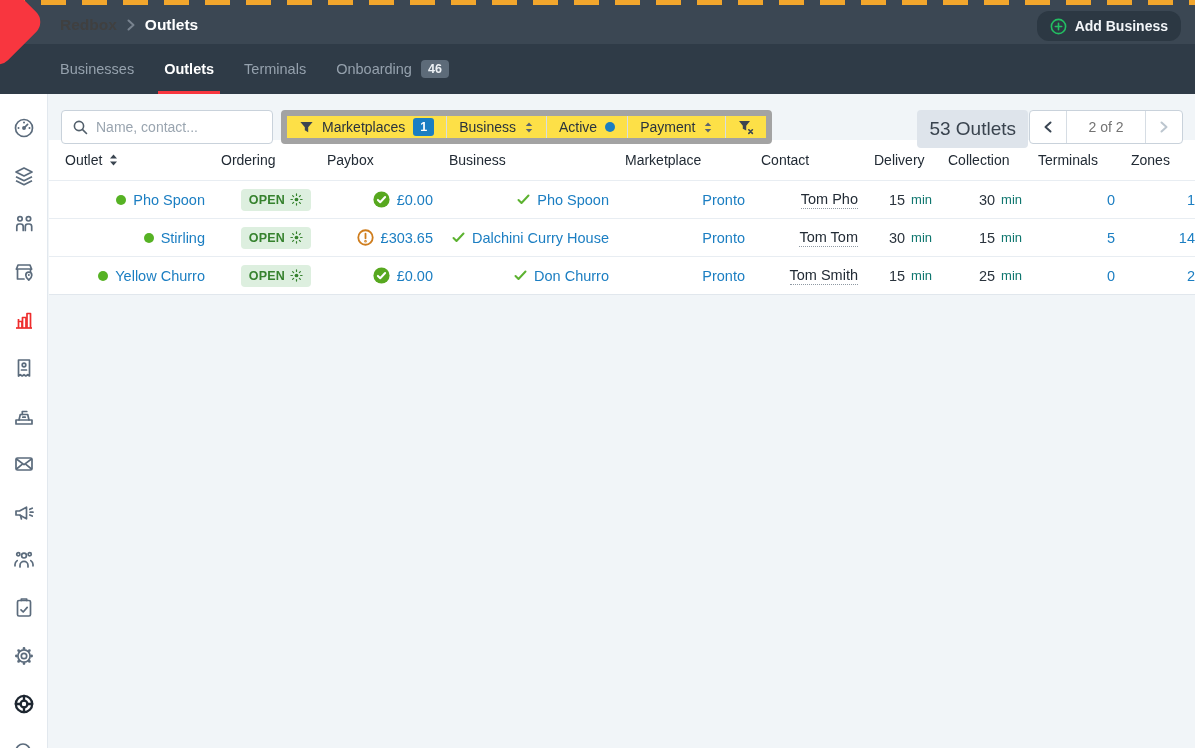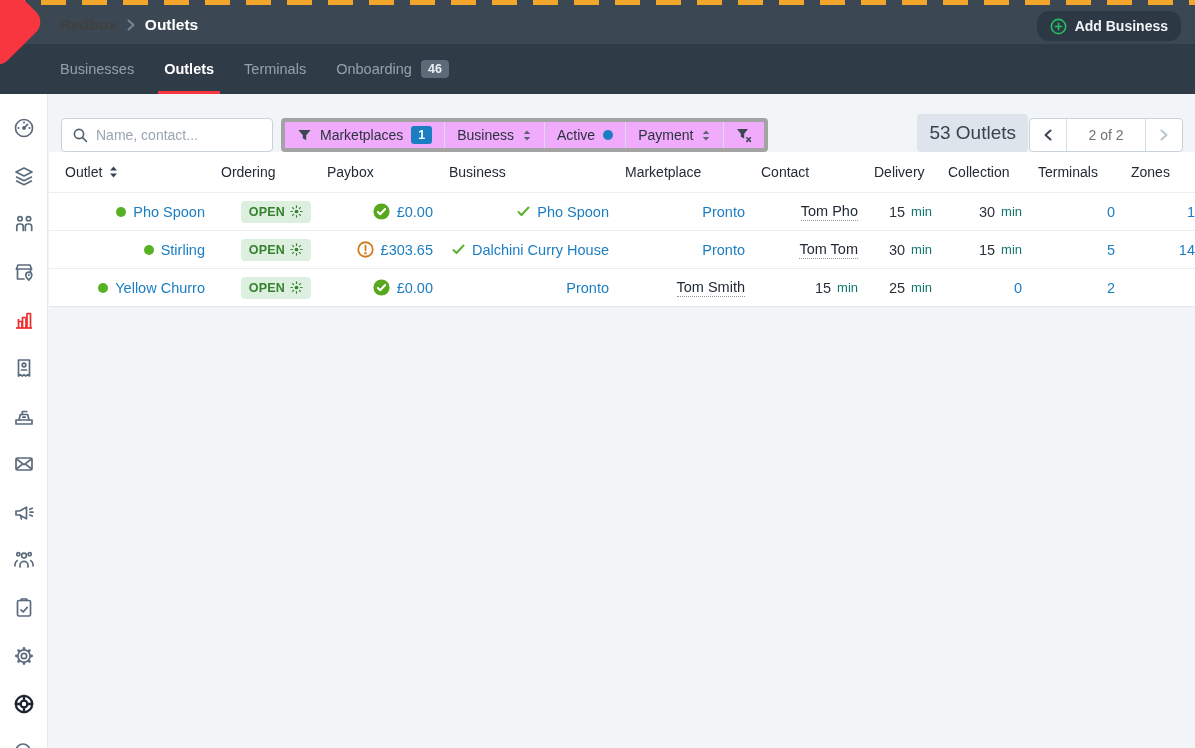--- a/index.html
+++ b/index.html
@@ -34,27 +34,27 @@
     border-right:1px solid #e2e8ee; display:flex; flex-direction:column; align-items:center;
     padding-top:22px; overflow:hidden; z-index:3; }
   .side-icon { width:24px; height:24px; margin-bottom:24px; flex:none; color:#5b6b7c; cursor:pointer; }
   .side-icon.active { color:#ee2d2d; }
   .side-icon.dark { color:#1d2630; }
 
   
   .main { position:absolute; top:94px; left:49px; right:0; bottom:0; background:#f1f5f8; }
 
   
-  .filterbar { height:58px; display:flex; align-items:flex-end; padding:0 12px; }
+  .filterbar { height:46px; display:flex; align-items:flex-start; padding:16px 12px; }
   .searchbox { display:flex; align-items:center; gap:8px; width:212px; height:34px; background:#ffffff;
     border:1px solid #c9d2db; border-radius:4px; padding:0 10px; }
   .searchbox input { border:none; outline:none; width:100%; font-size:14px; color:#2a333d; background:transparent; font-family:inherit; }
   .searchbox input::placeholder { color:#9aa5b0; }
-  .filter-group { display:flex; align-items:stretch; height:34px; margin-left:8px; background:#f0abfc;
-    border:4px solid #a3a3a3; border-radius:4px; overflow:hidden; }
+  .filter-group { display:flex; align-items:stretch; height:34px; margin-left:8px; background:#fde047;
+    border:6px solid #a3a3a3; border-radius:4px; overflow:hidden; }
   .filter-btn { display:flex; align-items:center; gap:8px; padding:0 12px; background:transparent; border:none;
     border-right:1px solid #d6dde4; font-size:14px; color:#2a333d; cursor:pointer; font-family:inherit; }
   .filter-btn:last-child { border-right:none; }
   .count-badge { background:#1b7ec2; color:#ffffff; font-size:12.5px; font-weight:600; border-radius:3px; padding:2px 7px; }
   .active-dot { width:10px; height:10px; border-radius:50%; background:#1b7ec2; }
   .spacer { flex:1; }
   .total-pill { background:#dee4eb; color:#39434e; font-size:19px; border-radius:4px; padding:8px 12px; margin-right:1px; }
   .pager { display:flex; align-items:stretch; height:34px; background:#ffffff; border:1px solid #c9d2db;
     border-radius:4px; overflow:hidden; }
   .pager-btn { width:36px; display:flex; align-items:center; justify-content:center; background:transparent;
@@ -464,20 +464,28 @@
         <div class="td">
           <span class="icon">
             <svg width="17" height="17" viewBox="0 0 16 16">
                 <circle cx="8" cy="8" r="7.6" fill="#57a81f"></circle>
                 <path d="M4.6 8.4l2.2 2.2 4.6-5" stroke="#fff" stroke-width="1.9" fill="none" stroke-linecap="round" stroke-linejoin="round"></path>
               </svg>
           </span>
           <a class="link">£0.00</a>
         </div>
         <div class="td">
+          <span class="icon">
+            <svg width="13" height="11" viewBox="0 0 13 11" fill="none" stroke="#5cb230" stroke-width="2" stroke-linecap="round" stroke-linejoin="round">
+                <path d="M1.5 6l3 3L11.5 1.5"></path>
+              </svg>
+          </span>
+          <a class="link">Don Churro</a>
+        </div>
+        <div class="td">
           <a class="link">Pronto</a>
         </div>
         <div class="td">
           <span class="contact">Tom Smith</span>
         </div>
         <div class="td">
           <span>15</span>
           <span class="unit">min</span>
         </div>
         <div class="td">

